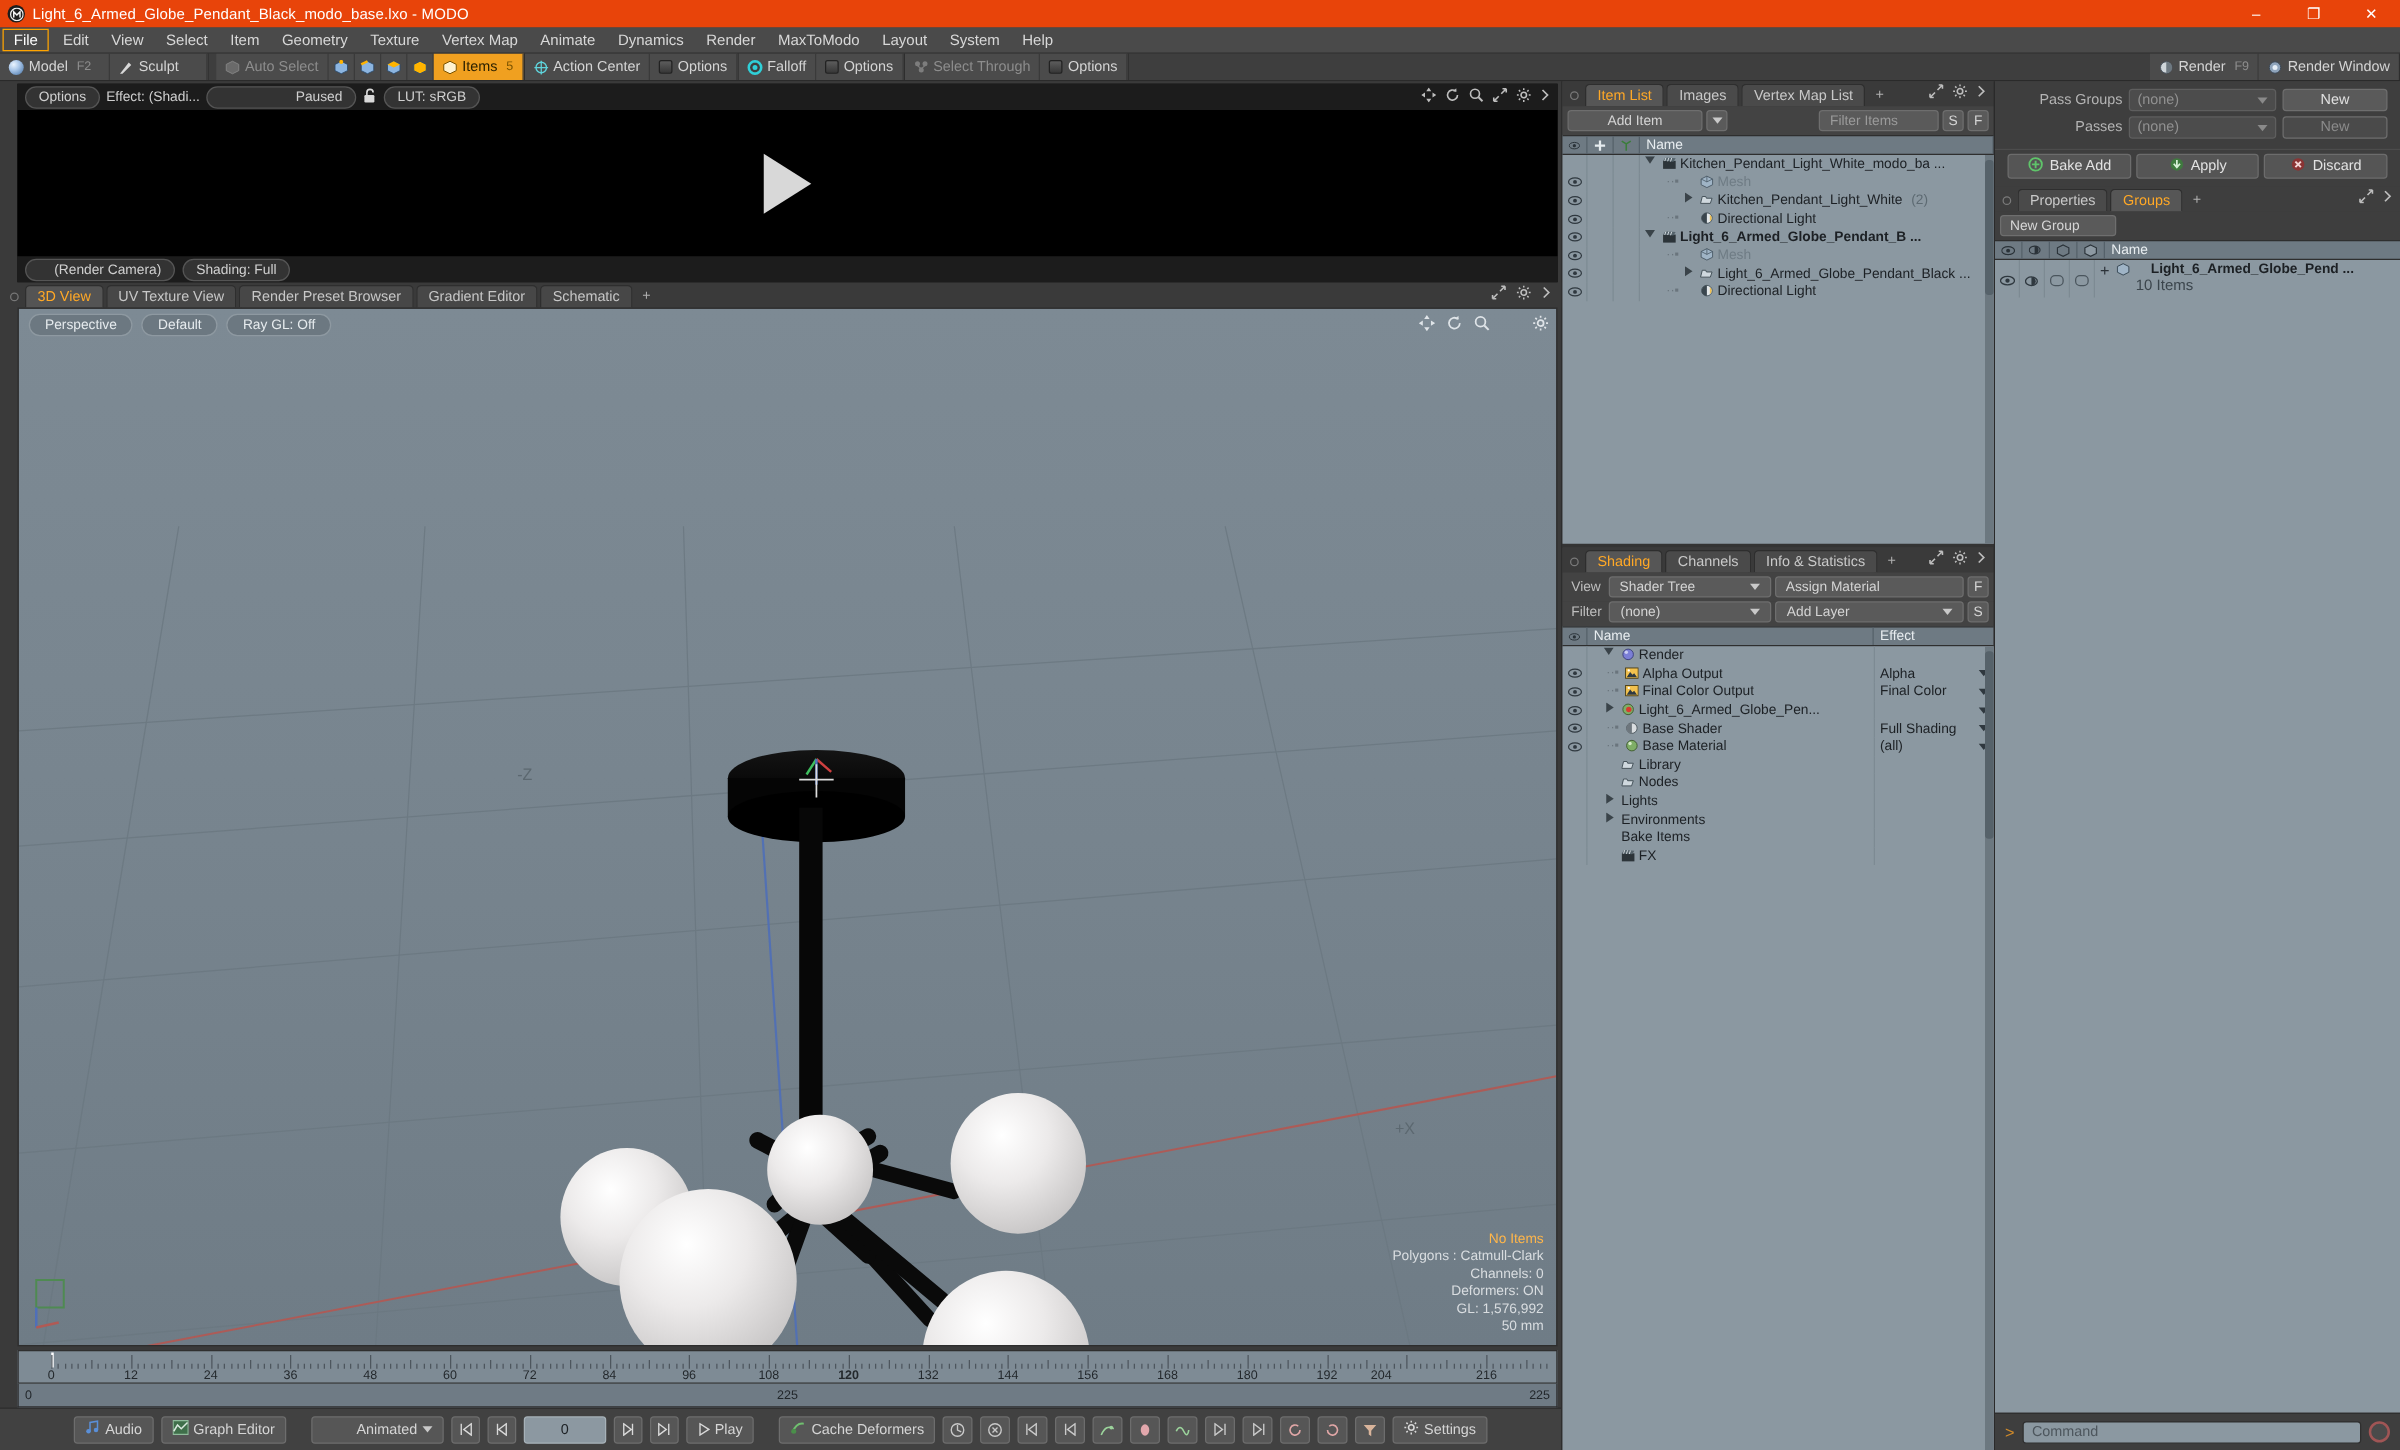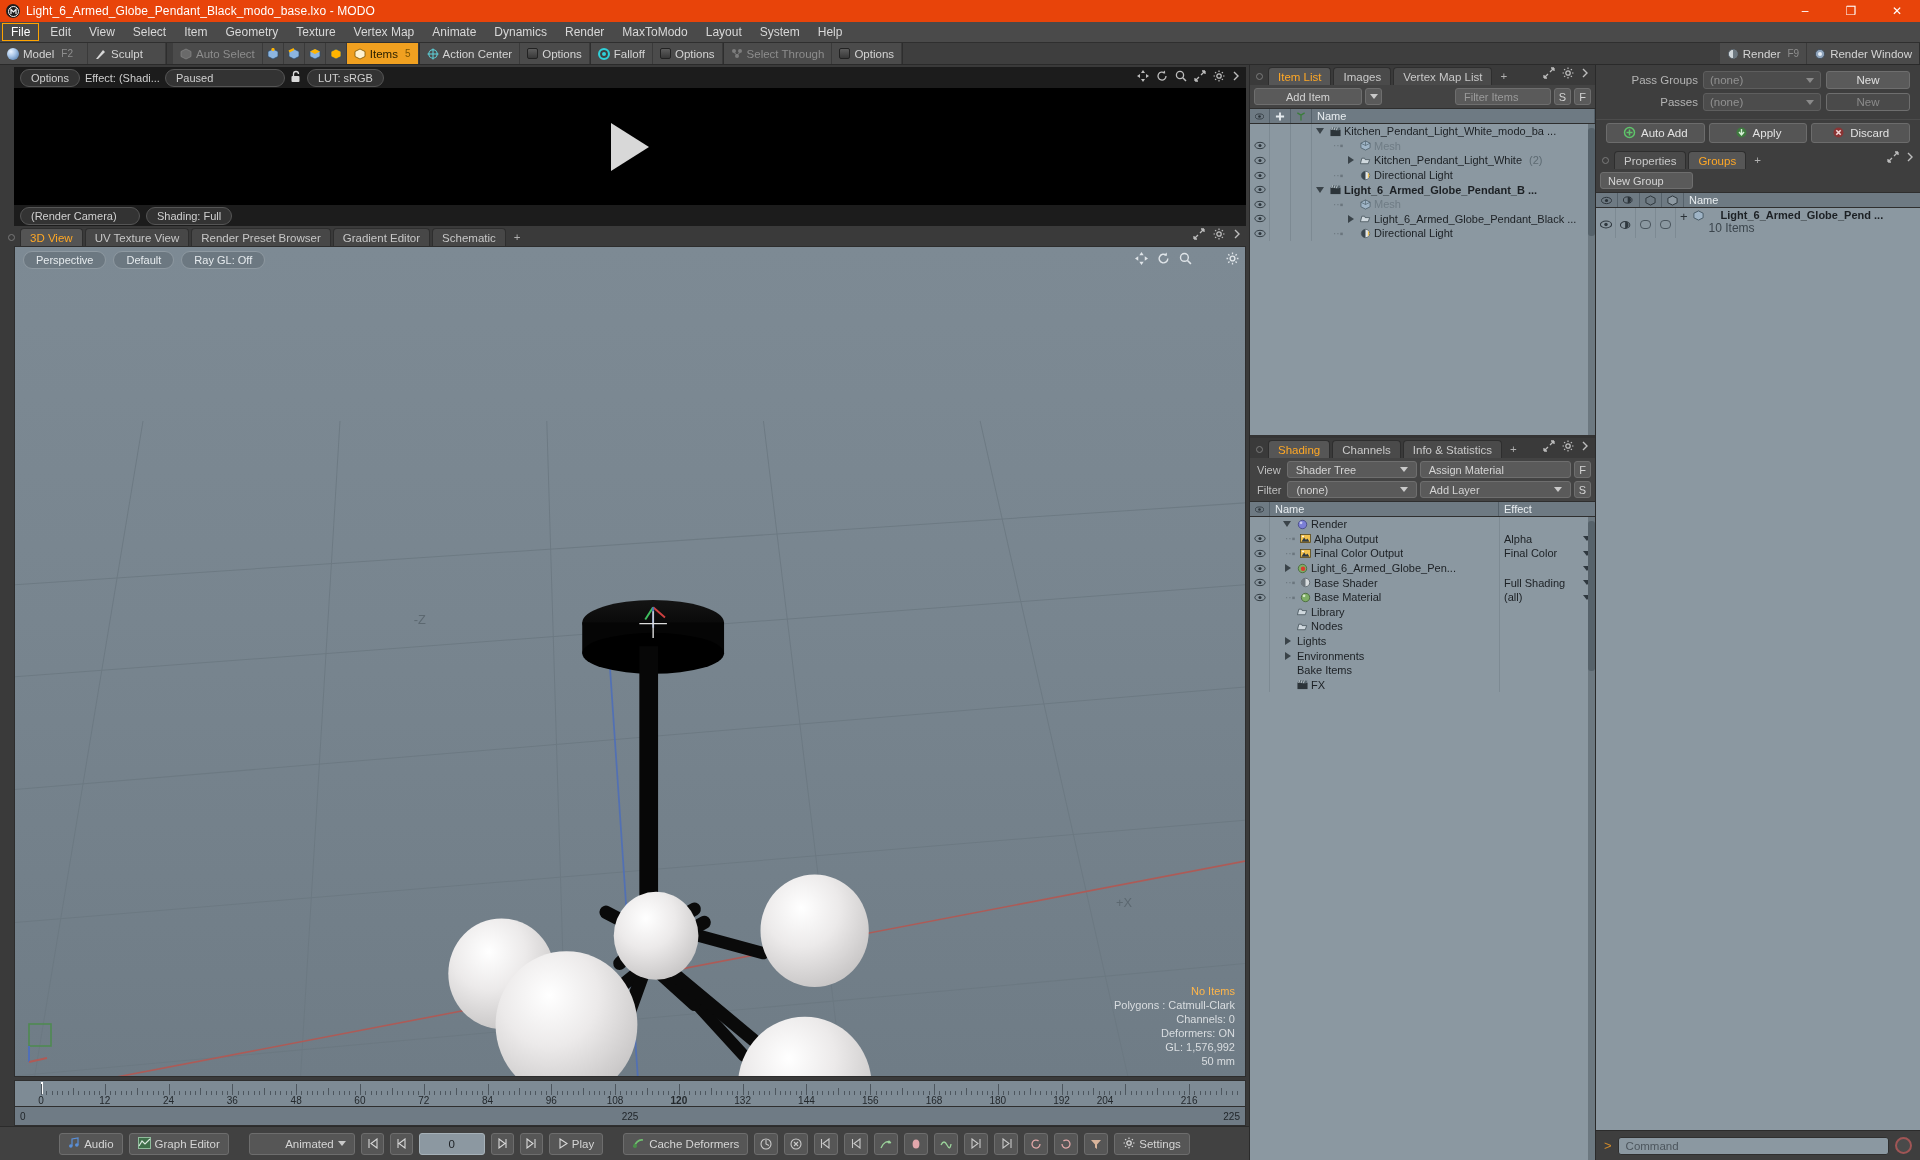--- a/index.html
+++ b/index.html
@@ -69,21 +69,21 @@
              border-left:1px solid #2a2a2a;}
 
   
   .renderpane{ height:159px; margin:2px 3px 0 14px; display:flex;flex-direction:column;
                background:#000; position:relative;}
   .rv-head{height:21px;background:#1c1c1c;display:flex;align-items:center;gap:5px;padding:0 6px;flex:none;}
   .pill{
     background:#333;border:1px solid #555;border-radius:9px;color:#d0d0d0;
     font-size:11px;padding:1px 10px;line-height:14px;white-space:nowrap;
   }
-  .pill.wide{min-width:120px;text-align:left}
+  .pill.wide{min-width:120px;text-align:right}
   .rv-head .plain{color:#cfcfcf;font-size:11px;}
   .rv-icons{margin-left:auto;display:flex;gap:7px;align-items:center;color:#b9b9b9;}
   .rv-body{flex:1;background:#000;display:flex;align-items:center;justify-content:center;}
   .playtri{
     width:0;height:0;border-left:38px solid #d8d8d8;border-top:24px solid transparent;
     border-bottom:24px solid transparent;
   }
   .rv-sub{height:21px;background:#1c1c1c;display:flex;align-items:center;gap:6px;padding:0 6px;flex:none;}
 
   
@@ -176,21 +176,21 @@
   .hdrow{
     height:16px;background:#6e7a83;display:flex;align-items:center;color:#e8edf0;font-size:11px;flex:none;
     border-top:1px solid #2e2e2e;border-bottom:1px solid #2e2e2e;
   }
   .hdrow .cell{border-right:1px solid #55616a;height:100%;display:flex;align-items:center;padding:0 5px;}
   .treebox{flex:1;background:#8b98a1;overflow:hidden;position:relative;min-height:0;}
   .trow{height:14.6px;display:flex;align-items:center;font-size:11px;color:#1c2024;}
   .trow .gut{width:20px;height:100%;display:flex;align-items:center;justify-content:center;
              border-right:1px solid #7d8a93;flex:none;}
   .trow .gut.w{width:21px}
-  .trow .nm{flex:1;display:flex;align-items:center;gap:3px;padding-left:4px;overflow:hidden;white-space:nowrap;}
+  .trow .nm{flex:1;display:flex;align-items:flex-start;gap:3px;padding-left:4px;overflow:hidden;white-space:nowrap;}
   .trow .nm .txt{overflow:hidden;text-overflow:ellipsis;white-space:nowrap;}
   .trow.b .nm .txt{font-weight:bold;}
   .trow .nm.dim .txt{color:#6f7c85;}
   .trow .eff{width:96px;border-left:1px solid #7d8a93;height:100%;display:flex;align-items:center;
              justify-content:space-between;padding:0 4px;font-size:11px;}
   .arrowR{width:0;height:0;border-top:4px solid transparent;border-bottom:4px solid transparent;
           border-left:6px solid #3a4349;margin-right:3px;}
   .arrowD{width:0;height:0;border-left:4px solid transparent;border-right:4px solid transparent;
           border-top:6px solid #3a4349;margin-right:3px;}
   .dash{width:10px;color:#6a757d;font-size:10px;margin-right:2px;}
@@ -1513,21 +1513,21 @@
       </div>
 
       <div class="abrow">
         <div class="abbtn">
           <span>
             <svg width="13" height="13" viewBox="0 0 13 13">
                 <circle cx="6.5" cy="6.5" r="5" fill="none" stroke="#5fc46a" stroke-width="1.5"></circle>
                 <path d="M6.5 3.5 V9.5 M3.5 6.5 H9.5" stroke="#5fc46a" stroke-width="1.5"></path>
               </svg>
           </span>
-          <span>Auto Add</span>
+          <span>Bake Add</span>
         </div>
         <div class="abbtn">
           <span>
             <svg width="13" height="13" viewBox="0 0 13 13">
                 <circle cx="6.5" cy="6.5" r="5" fill="#3f7a3f"></circle>
                 <path d="M6.5 3 V8 M4 6 L6.5 9 L9 6" stroke="#d6f0d6" stroke-width="1.4" fill="none"></path>
               </svg>
           </span>
           <span>Apply</span>
         </div>

